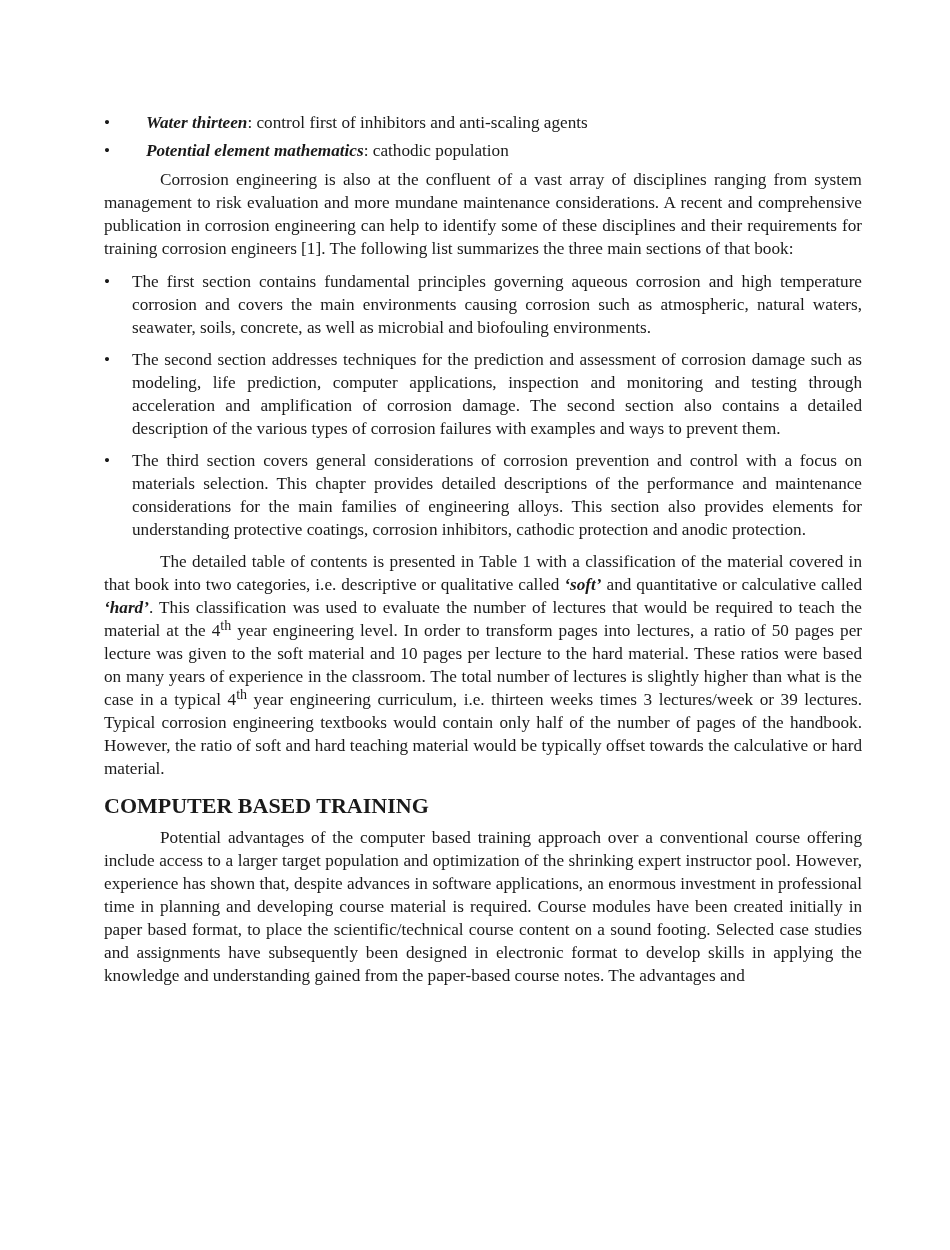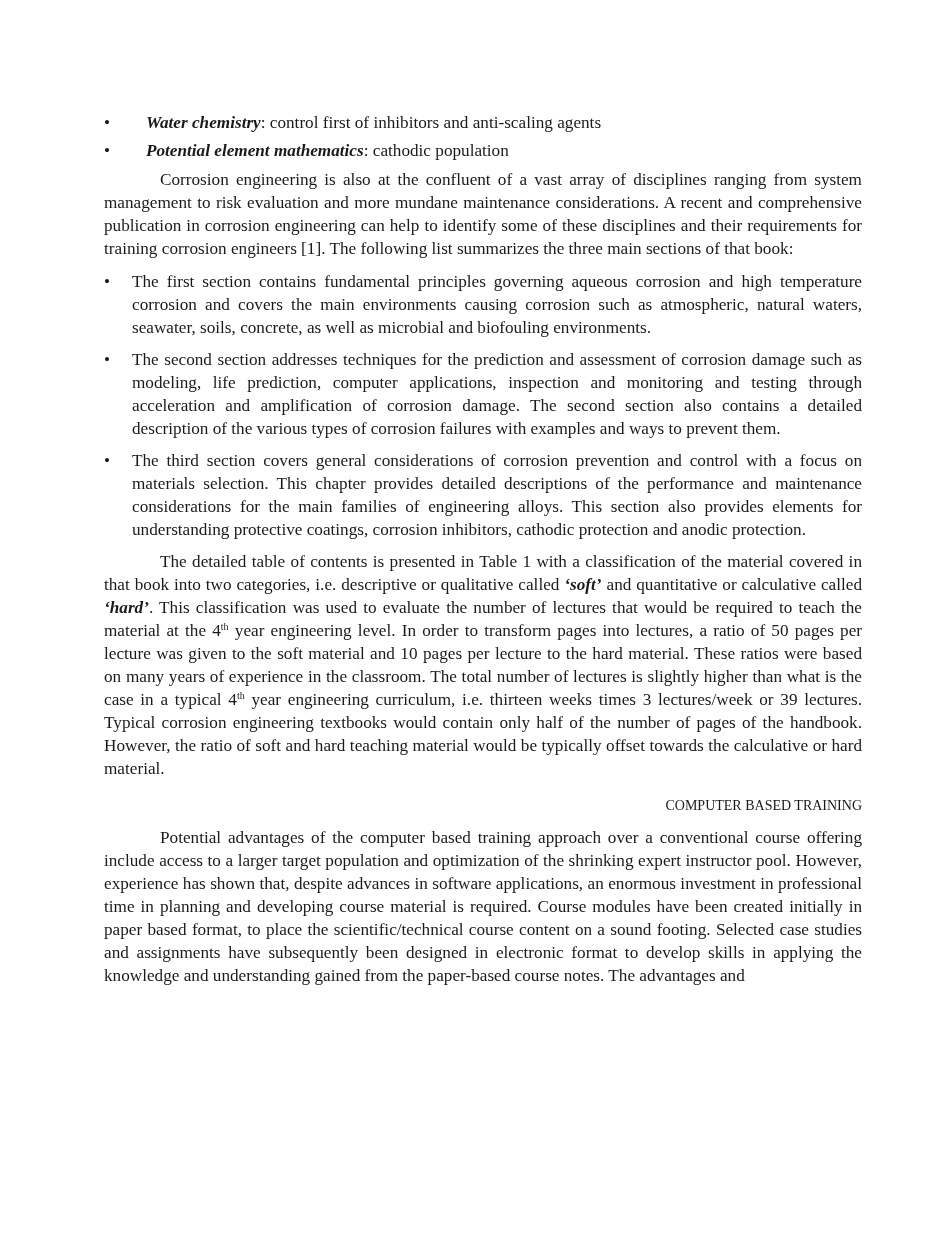--- a/index.html
+++ b/index.html
@@ -55,37 +55,37 @@
       list-style: none;
     }
     .sec-list li {
       position: relative;
       padding-left: 28px;
       margin-bottom: 9px;
       text-align: justify;
     }
     .sec-list li .bullet { left: 0; }
     .soft-hard { font-weight: bold; font-style: italic; }
-    sup { font-size: 10px; line-height: 0; vertical-align: 6px; margin-top: 28px; }
+    sup { font-size: 14px; line-height: 0; vertical-align: 6px; margin-top: 28px; }
     h2.section-heading {
       margin: 14px 0 9px 0;
-      font-size: 14px;
-      font-weight: normal;
-      text-align: right;
+      font-size: 22px;
+      font-weight: bold;
+      text-align: left;
       letter-spacing: 0;
     }
   </style>
 </head>
 <body>
 
 <div class="page">
 
   <ul class="top-list">
     <li>
-      <span class="bullet">•</span><span class="term">Water chemistry</span><span>: control first of inhibitors and anti-scaling agents</span>
+      <span class="bullet">•</span><span class="term">Water thirteen</span><span>: control first of inhibitors and anti-scaling agents</span>
     </li>
     <li>
       <span class="bullet">•</span><span class="term">Potential element mathematics</span><span>: cathodic population</span>
     </li>
   </ul>
 
   <p class="para">Corrosion engineering is also at the confluent of a vast array of disciplines ranging from system management to risk evaluation and more mundane maintenance considerations.  A recent and comprehensive publication in corrosion engineering can help to identify some of these disciplines and their requirements for training corrosion engineers [1].  The following list summarizes the three main sections of that book:</p>
 
   <ul class="sec-list">
     <li>

